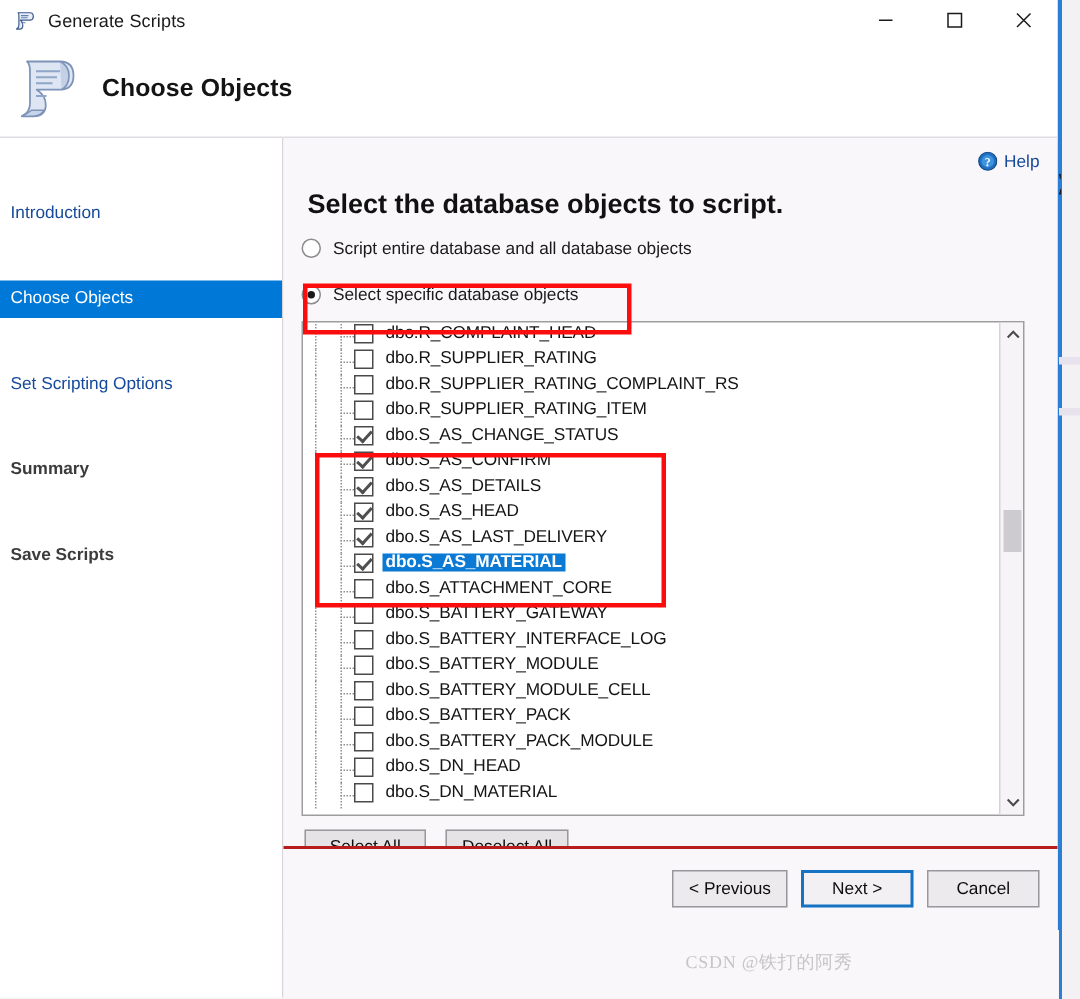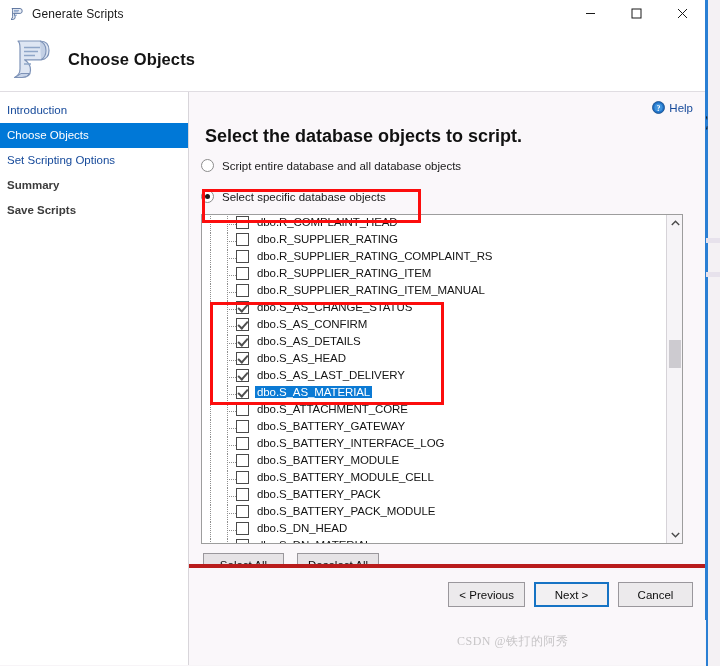--- a/index.html
+++ b/index.html
@@ -122,20 +122,21 @@
     flex: none;
   }
   .side-item {
     height: 25px;
     line-height: 25px;
     padding-left: 7px;
     font-size: 11.5px;
     color: #15499a;
     white-space: nowrap;
     cursor: pointer;
+    margin-top: 32px;
   }
   .side-item.current {
     background: #0078d7;
     color: #ffffff;
   }
   .side-item.done { color: #15499a; }
   .side-item.future { color: #3c3c3c; font-weight: bold; }
 
   
   .content {
@@ -265,20 +266,21 @@
   .rowlabel {
     font-size: 11.5px;
     color: #141414;
     font-family: "Liberation Sans", sans-serif;
     letter-spacing: -0.1px;
     padding: 0 2px;
   }
   .treerow.selected .rowlabel {
     background: #0b7ad4;
     color: #ffffff;
+    font-weight: bold;
   }
 
   
   .vscroll {
     width: 16px;
     background: #f6f4f7;
     border-left: 1px solid #d6d3d8;
     flex: none;
     position: relative;
   }
@@ -318,21 +320,21 @@
     align-items: center;
   }
   .sel-btns .btn { min-width: 81px; }
 
   
   .footer {
     position: absolute;
     left: 189px; right: 0; bottom: 0;
     height: 56px;
     background: #faf7fa;
-    border-top: 4px solid #b91c1c;
+    border-top: 2px solid #b91c1c;
   }
   .nav-btns {
     position: absolute;
     right: 12px; top: 14px;
     display: flex;
     gap: 9px;
   }
   .nav-btns .btn {
     min-width: 75px; height: 25px;
     background: #eceaec;
@@ -471,26 +473,20 @@
               </div>
               <div class="treerow">
                 <span class="guide"></span>
                 <span class="connector"></span>
                 <span class="cbox"></span>
                 <span class="rowlabel">dbo.R_SUPPLIER_RATING_ITEM</span>
               </div>
               <div class="treerow">
                 <span class="guide"></span>
                 <span class="connector"></span>
-                <span class="cbox"></span>
-                <span class="rowlabel">dbo.R_SUPPLIER_RATING_ITEM_MANUAL</span>
-              </div>
-              <div class="treerow">
-                <span class="guide"></span>
-                <span class="connector"></span>
                 <span class="cbox checked"></span>
                 <span class="rowlabel">dbo.S_AS_CHANGE_STATUS</span>
               </div>
               <div class="treerow">
                 <span class="guide"></span>
                 <span class="connector"></span>
                 <span class="cbox checked"></span>
                 <span class="rowlabel">dbo.S_AS_CONFIRM</span>
               </div>
               <div class="treerow">

